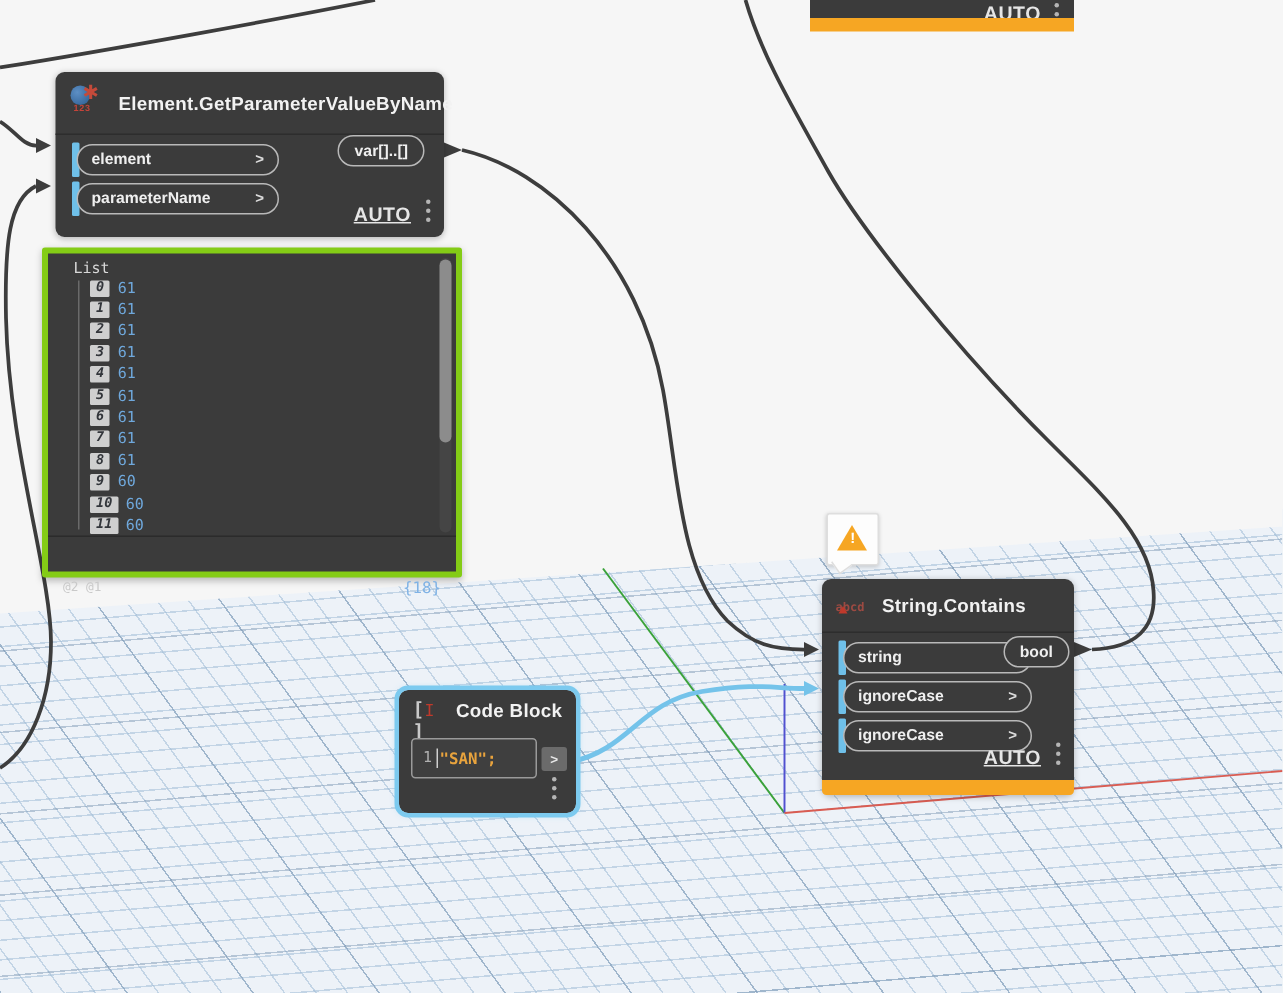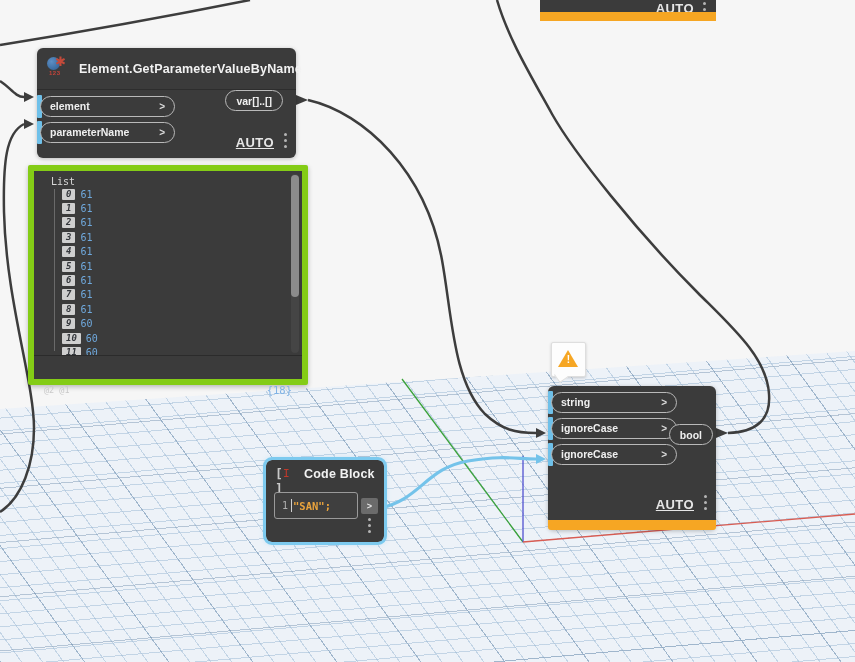--- a/index.html
+++ b/index.html
@@ -20,21 +20,21 @@
   
   #wires{position:absolute;left:0;top:0;width:855px;height:662px;pointer-events:none;}
   #wires path{fill:none;}
 
   
   .node{position:absolute;background:#3b3b3b;border-radius:6px;
         box-shadow:0 1px 4px rgba(0,0,0,.25);color:#ededed;}
   .node-header{display:flex;align-items:center;gap:9px;padding:8px 10px 7px 9px;
                border-bottom:1px solid #2d2d2d;}
   .node-title{font-size:12.5px;font-weight:bold;color:#f2f2f2;letter-spacing:.2px;}
-  .ports{position:relative;padding:3px 0;}
+  .ports{position:relative;padding:3px 0;margin-left:11px;}
   .port-row{position:relative;height:26px;display:flex;align-items:center;}
   .port-pill{position:relative;margin-left:3px;height:21px;display:flex;align-items:center;
              justify-content:space-between;border:1px solid #b9b9b9;border-radius:11px;
              background:#3b3b3b;padding:0 9px;box-sizing:border-box;}
   .port-label{font-size:10.5px;font-weight:bold;color:#efefef;}
   .port-chev{font-size:10px;color:#dcdcdc;font-weight:bold;margin-left:8px;}
   .port-tab{position:absolute;left:0;width:5px;height:23px;background:#6fc0e9;border-radius:1px;}
   .out-pill{position:absolute;height:21px;display:flex;align-items:center;justify-content:center;
             border:1px solid #b9b9b9;border-radius:11px;background:#3b3b3b;padding:0 10px;
             font-size:10.5px;font-weight:bold;color:#efefef;box-sizing:border-box;}
@@ -51,21 +51,21 @@
   #gp-icon .ball{position:absolute;left:1px;top:1px;width:13px;height:13px;border-radius:50%;
                  background:radial-gradient(circle at 35% 35%,#5d8fc4,#2b5c90);}
   #gp-icon .gear{position:absolute;left:9px;top:-1px;font-size:13px;color:#c44a3a;line-height:14px;}
   #gp-icon .num{position:absolute;left:3px;top:14px;font-size:6px;color:#c4443a;font-weight:bold;letter-spacing:.5px;}
   #node-getparam .port-pill{width:135px;}
   #gp-out{right:13px;top:90px;}
   #node-getparam .node-footer{bottom:7px;}
 
   
   #preview{position:absolute;left:28px;top:165px;width:280px;height:220px;background:#3b3b3b;
-           border:6px solid #84cc16;border-radius:2px;box-shadow:0 2px 5px rgba(0,0,0,.25);
+           border:4px solid #84cc16;border-radius:2px;box-shadow:0 2px 5px rgba(0,0,0,.25);
            color:#d8d8d8;box-sizing:border-box;}
   #preview .root{position:absolute;left:17px;top:5px;font-size:10px;color:#d8d8d8;}
   #tree-line{position:absolute;left:20px;top:18px;bottom:28px;width:1px;background:#6a6a6a;}
   #rows{position:absolute;left:0;top:16px;right:14px;bottom:24px;overflow:hidden;}
   .prow{height:14.4px;display:flex;align-items:center;}
   .pidx{margin-left:28px;background:#cfcfcf;color:#33363b;font-size:9px;font-weight:bold;
         font-style:italic;padding:0 4px;line-height:11px;border-radius:1px;}
   .pval{margin-left:5px;color:#6fa8dc;font-size:10px;}
   #scrollbar-track{position:absolute;right:3px;top:3px;width:8px;bottom:26px;background:#454545;border-radius:4px;}
   #scrollbar-thumb{position:absolute;right:3px;top:4px;width:8px;height:122px;background:#8c8c8c;border-radius:4px;}
@@ -262,20 +262,27 @@
   </div>
 </div>
 
 <div id="warn">
   <div class="tail"></div>
   <div class="tri"></div>
   <div class="bang">!</div>
 </div>
 
 <div id="node-contains" class="node">
+  <div class="node-header">
+    <div id="sc-icon">
+      <span class="abcd mono">abcd</span>
+      <div class="tri"></div>
+    </div>
+    <span class="node-title">String.Contains</span>
+  </div>
   <div class="ports">
     <div class="port-row">
       <div class="port-tab"></div>
       <div class="port-pill">
         <span class="port-label">string</span>
         <span class="port-chev">&gt;</span>
       </div>
     </div>
     <div class="port-row">
       <div class="port-tab"></div>

